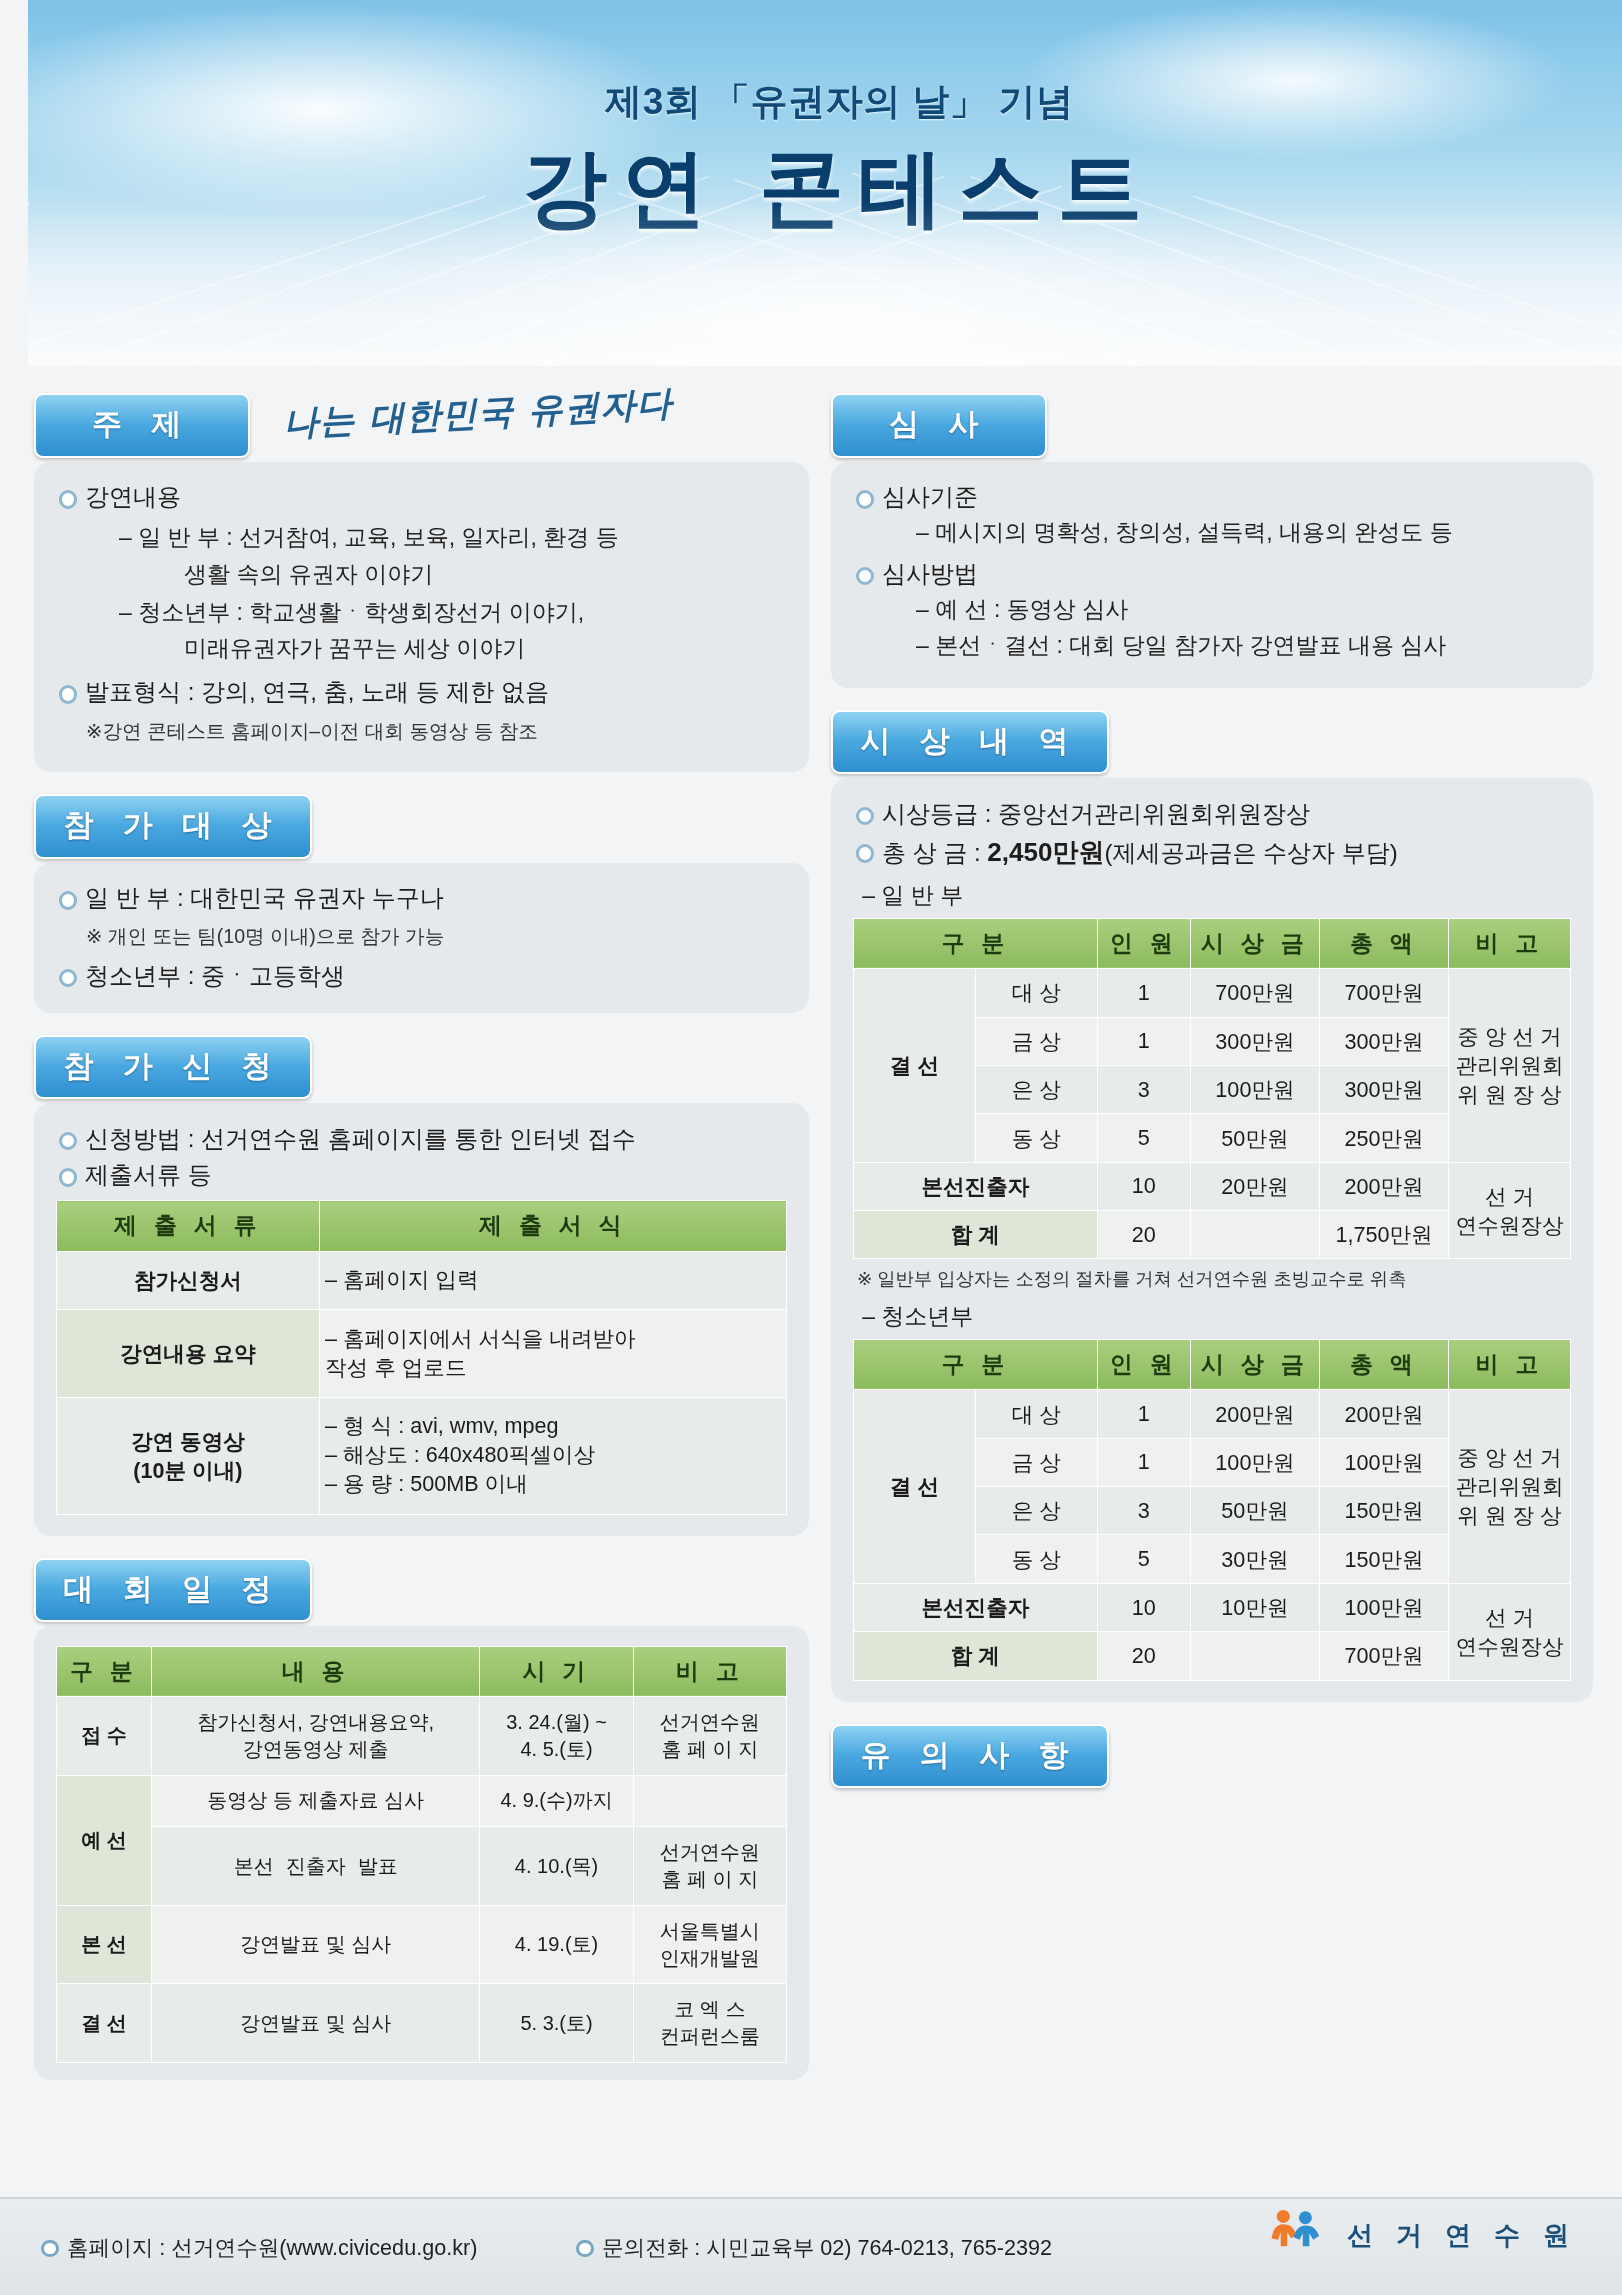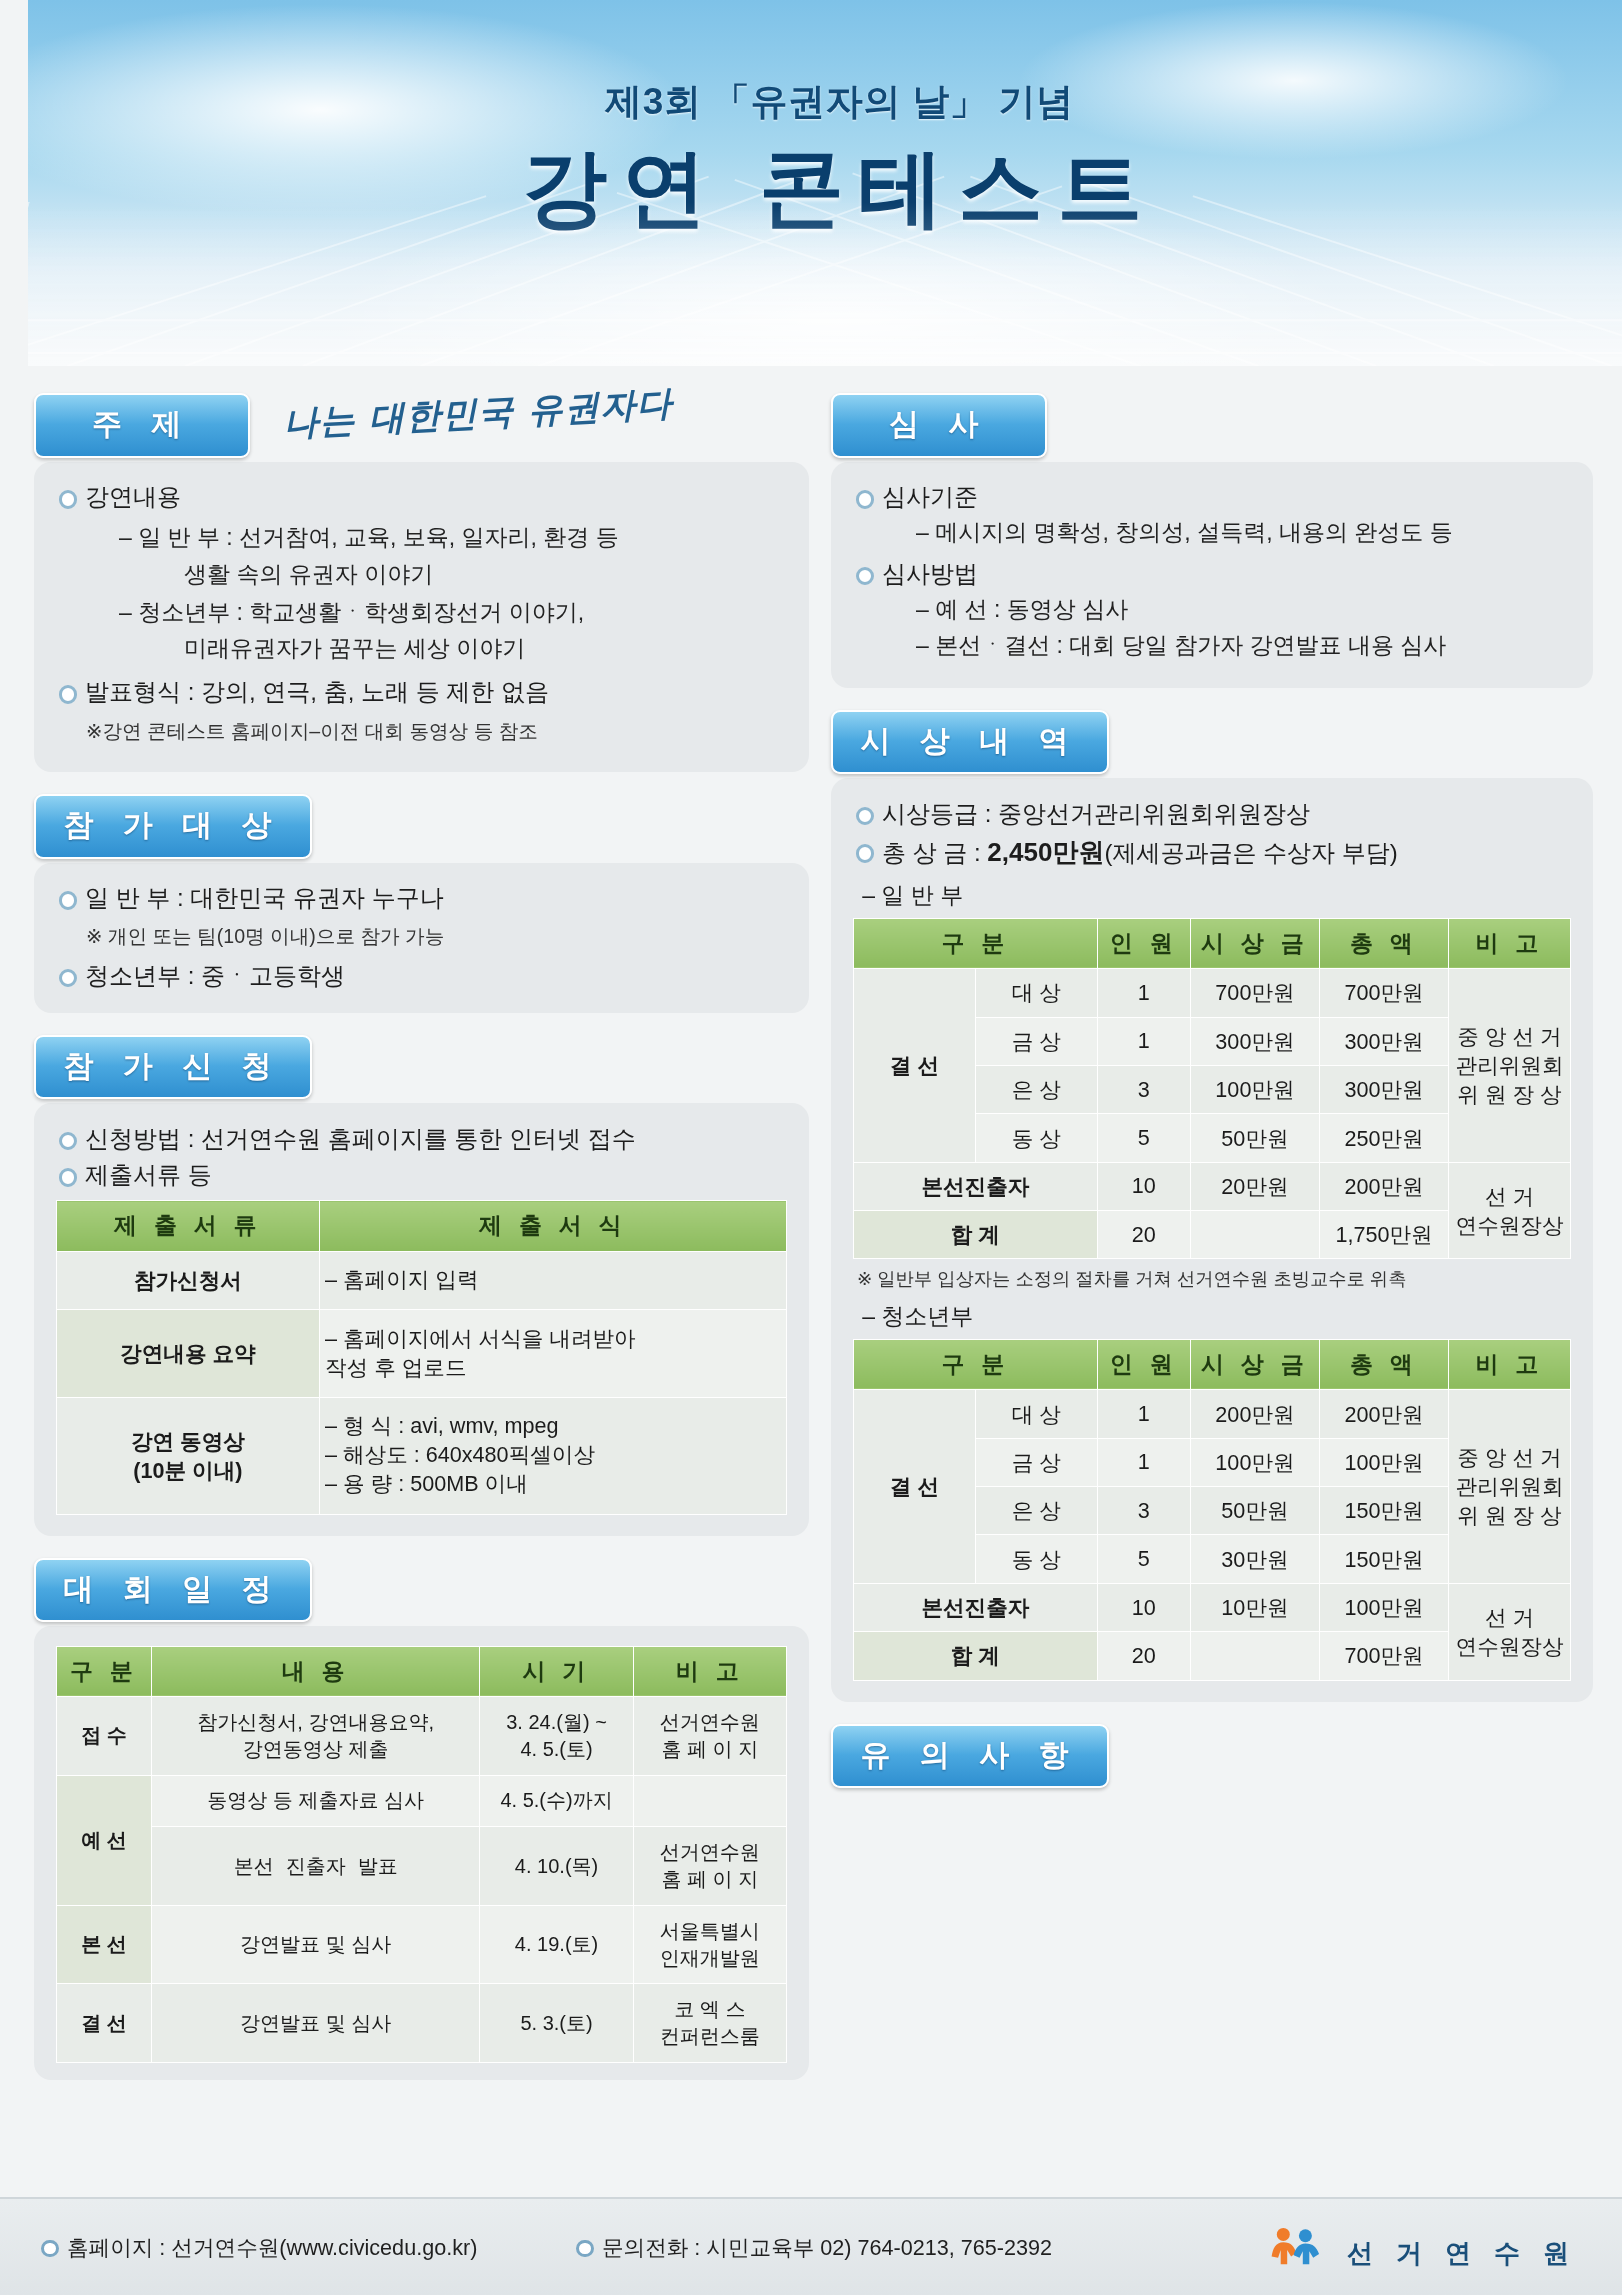--- a/index.html
+++ b/index.html
@@ -140,21 +140,21 @@
     padding-left: 26px;
   }
   .footer .fitem::before {
     content: ""; position: absolute; left: 0; top: 6.5px;
     width: 11.8px; height: 11.8px; border-radius: 50%;
     background: #ffffff; border: 3.3px solid #7aa7c4;
   }
   .f1 { left: 41px; }
   .f2 { left: 576px; }
   .brand {
-    position: absolute; right: 46px; top: 26px;
+    position: absolute; right: 46px; top: 8px;
     font-size: 26px; font-weight: bold; color: #1a4f7a; letter-spacing: 7.9px;
   }
   .brand .mark { display:inline-block; margin-right: 10.5px; vertical-align: -3.9px; }
 
   .small-note { font-size: 18.3px; color: #333; margin: 6.5px 0 2.6px 3.9px; }
   .subhead { font-size: 23px; color: #1d1d1d; margin: 10.5px 0 6.5px 9.2px; }
   .spacer34 { height: 22px; }
 </style>
 </head>
 <body>
@@ -268,21 +268,21 @@
             <td class="pre" style="white-space: pre-line;">참가신청서, 강연내용요약,
 강연동영상 제출</td>
             <td class="pre" style="white-space: pre-line;">3. 24.(월) ~
 4. 5.(토)</td>
             <td class="pre" style="white-space: pre-line;">선거연수원
 홈 페 이 지</td>
           </tr>
           <tr>
             <td class="head" rowspan="2">예 선</td>
             <td class="pre" style="white-space: pre-line;">동영상 등 제출자료 심사</td>
-            <td class="pre" style="white-space: pre-line;">4. 5.(수)까지</td>
+            <td class="pre" style="white-space: pre-line;">4. 9.(수)까지</td>
             <td class="pre" style="white-space: pre-line;"></td>
           </tr>
           <tr>
             <td class="pre" style="white-space: pre-line; font-family: Liberation Mono, monospace;">본선 진출자 발표</td>
             <td class="pre" style="white-space: pre-line;">4. 10.(목)</td>
             <td class="pre" style="white-space: pre-line;">선거연수원
 홈 페 이 지</td>
           </tr>
           <tr>
             <td class="head">본 선</td>

